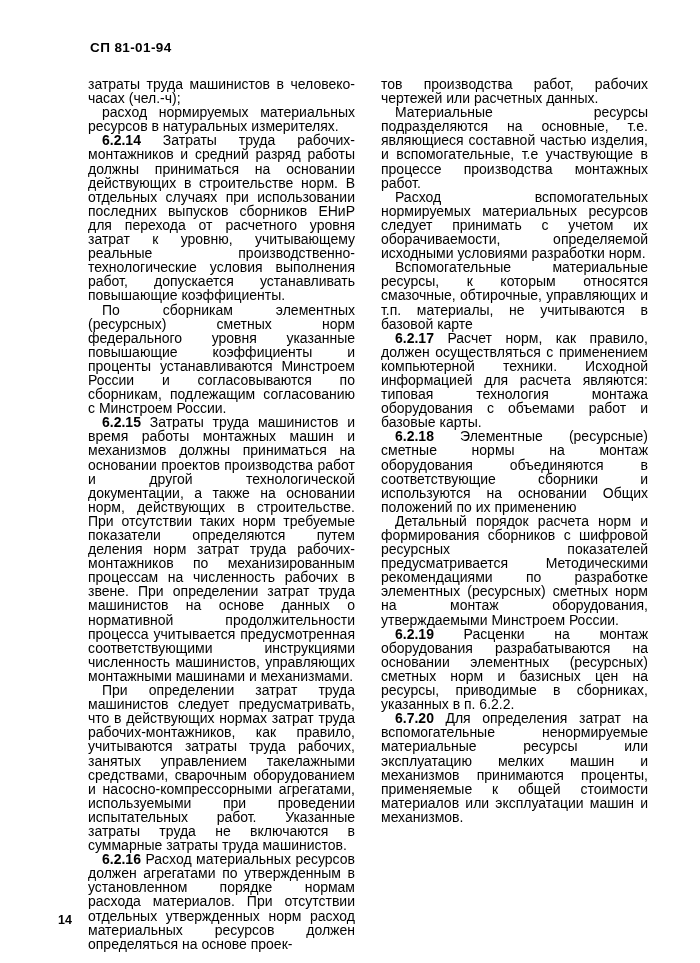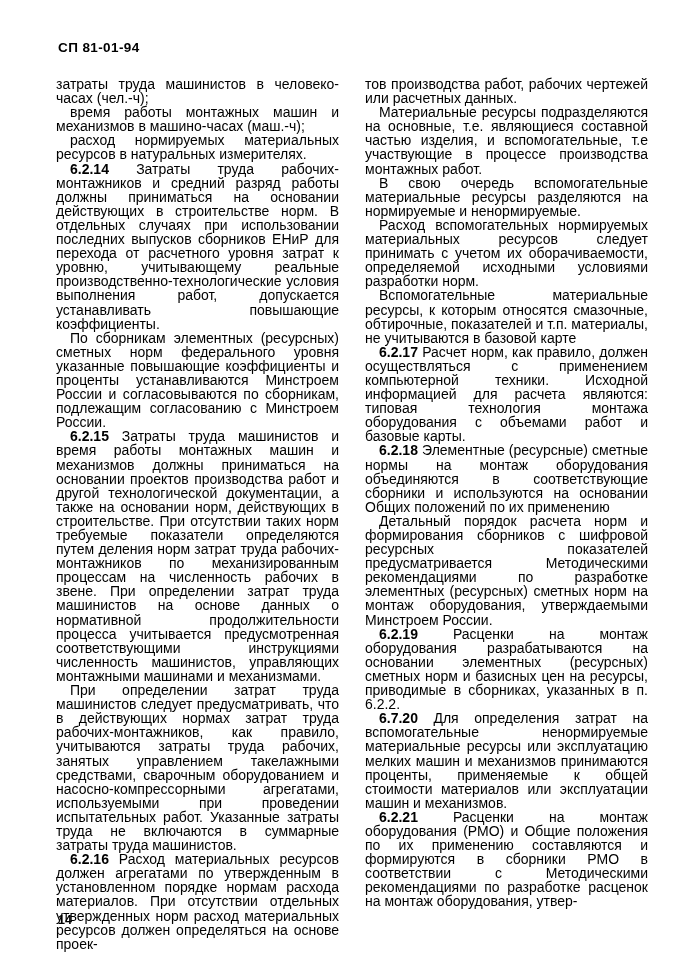--- a/index.html
+++ b/index.html
@@ -14,21 +14,21 @@
     color: #000000;
     position: relative;
     overflow: hidden;
   }
   .page {
     position: absolute;
     left: 0; top: 0;
     width: 700px;
     height: 963px;
     box-sizing: border-box;
-    padding: 40px 52px 30px 56px;
+    padding: 40px 52px 30px 88px;
   }
   .doc-header {
     font-size: 13.5px;
     font-weight: bold;
     letter-spacing: 0.4px;
     margin: 0 0 22px 2px;
   }
   .columns {
     display: flex;
     flex-direction: row;
@@ -64,37 +64,34 @@
 </head>
 <body>
 
 <div class="page">
 
   <div class="doc-header">СП 81-01-94</div>
 
   <div class="columns">
     <div class="col" id="col0">
         <p class="noindent"><span>затраты труда машинистов в человеко-часах (чел.-ч);</span></p>
-        <p class=""><span>время работы монтажных машин и механизмов в машино-часах (маш.-ч);</span></p>
         <p class=""><span>расход нормируемых материальных ресурсов в натуральных измерителях.</span></p>
         <p class=""><span class="num">6.2.14</span> <span>Затраты труда рабочих-монтажников и средний разряд работы должны приниматься на основании действующих в строительстве норм. В отдельных случаях при использовании последних выпусков сборников ЕНиР для перехода от расчетного уровня затрат к уровню, учитывающему реальные производственно-технологические условия выполнения работ, допускается устанавливать повышающие коэффициенты.</span></p>
         <p class=""><span>По сборникам элементных (ресурсных) сметных норм федерального уровня указанные повышающие коэффициенты и проценты устанавливаются Минстроем России и согласовываются по сборникам, подлежащим согласованию с Минстроем России.</span></p>
         <p class=""><span class="num">6.2.15</span> <span>Затраты труда машинистов и время работы монтажных машин и механизмов должны приниматься на основании проектов производства работ и другой технологической документации, а также на основании норм, действующих в строительстве. При отсутствии таких норм требуемые показатели определяются путем деления норм затрат труда рабочих-монтажников по механизированным процессам на численность рабочих в звене. При определении затрат труда машинистов на основе данных о нормативной продолжительности процесса учитывается предусмотренная соответствующими инструкциями численность машинистов, управляющих монтажными машинами и механизмами.</span></p>
         <p class=""><span>При определении затрат труда машинистов следует предусматривать, что в действующих нормах затрат труда рабочих-монтажников, как правило, учитываются затраты труда рабочих, занятых управлением такелажными средствами, сварочным оборудованием и насосно-компрессорными агрегатами, используемыми при проведении испытательных работ. Указанные затраты труда не включаются в суммарные затраты труда машинистов.</span></p>
         <p class=""><span class="num">6.2.16</span> <span>Расход материальных ресурсов должен агрегатами по утвержденным в установленном порядке нормам расхода материалов. При отсутствии отдельных утвержденных норм расход материальных ресурсов должен определяться на основе проек-</span></p>
       </div>
     <div class="col" id="col1">
         <p class="noindent"><span>тов производства работ, рабочих чертежей или расчетных данных.</span></p>
         <p class=""><span>Материальные ресурсы подразделяются на основные, т.е. являющиеся составной частью изделия, и вспомогательные, т.е участвующие в процессе производства монтажных работ.</span></p>
-        <p class=""><span>В свою очередь вспомогательные материальные ресурсы разделяются на нормируемые и ненормируемые.</span></p>
         <p class=""><span>Расход вспомогательных нормируемых материальных ресурсов следует принимать с учетом их оборачиваемости, определяемой исходными условиями разработки норм.</span></p>
-        <p class=""><span>Вспомогательные материальные ресурсы, к которым относятся смазочные, обтирочные, показателей и т.п. материалы, не учитываются в базовой карте</span></p>
+        <p class=""><span>Вспомогательные материальные ресурсы, к которым относятся смазочные, обтирочные, управляющих и т.п. материалы, не учитываются в базовой карте</span></p>
         <p class=""><span class="num">6.2.17</span> <span>Расчет норм, как правило, должен осуществляться с применением компьютерной техники. Исходной информацией для расчета являются: типовая технология монтажа оборудования с объемами работ и базовые карты.</span></p>
         <p class=""><span class="num">6.2.18</span> <span>Элементные (ресурсные) сметные нормы на монтаж оборудования объединяются в соответствующие сборники и используются на основании Общих положений по их применению</span></p>
         <p class=""><span>Детальный порядок расчета норм и формирования сборников с шифровой ресурсных показателей предусматривается Методическими рекомендациями по разработке элементных (ресурсных) сметных норм на монтаж оборудования, утверждаемыми Минстроем России.</span></p>
         <p class=""><span class="num">6.2.19</span> <span>Расценки на монтаж оборудования разрабатываются на основании элементных (ресурсных) сметных норм и базисных цен на ресурсы, приводимые в сборниках, указанных в п. 6.2.2.</span></p>
         <p class=""><span class="num">6.7.20</span> <span>Для определения затрат на вспомогательные ненормируемые материальные ресурсы или эксплуатацию мелких машин и механизмов принимаются проценты, применяемые к общей стоимости материалов или эксплуатации машин и механизмов.</span></p>
-        <p class=""><span class="num">6.2.21</span> <span>Расценки на монтаж оборудования (РМО) и Общие положения по их применению составляются и формируются в сборники РМО в соответствии с Методическими рекомендациями по разработке расценок на монтаж оборудования, утвер-</span></p>
       </div>
   </div>
 
   <div class="page-number">14</div>
 </div>
 
 </body></html>

